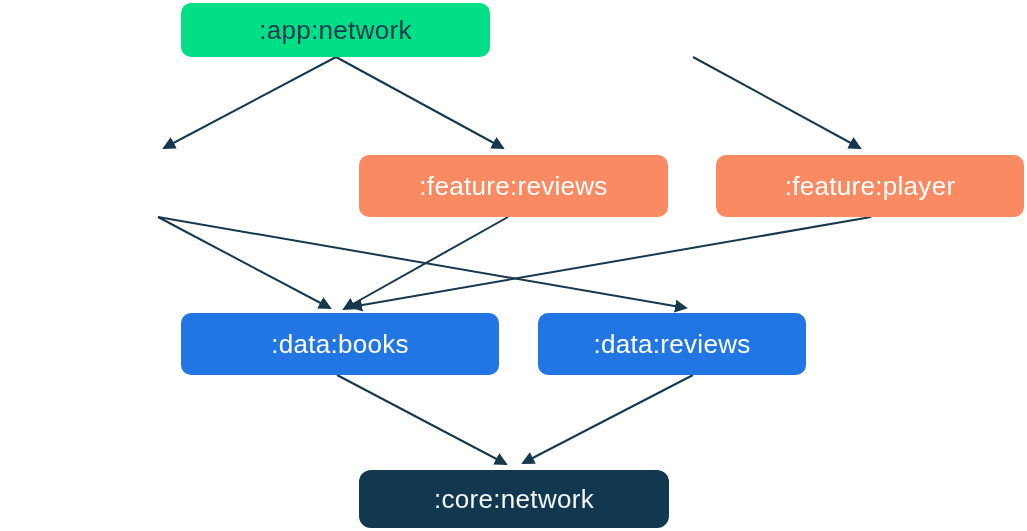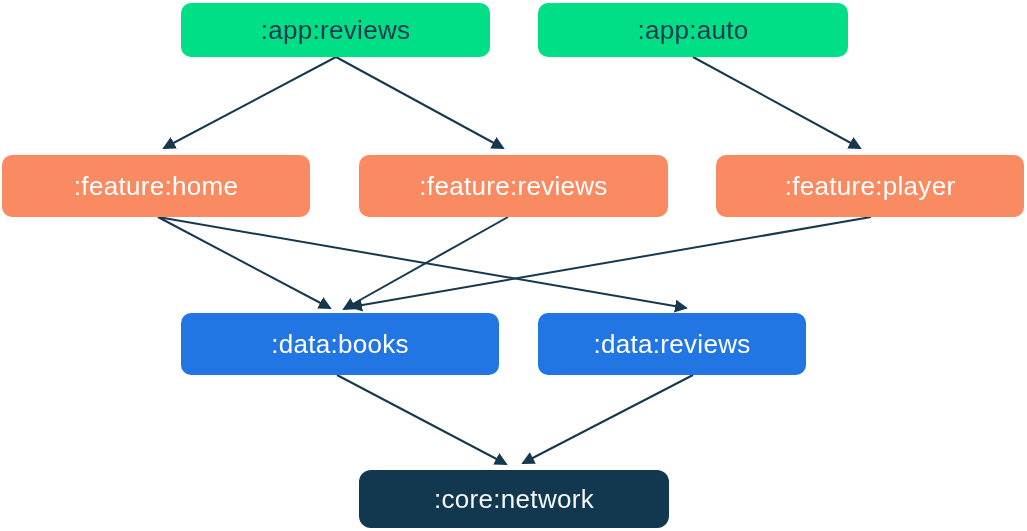--- a/index.html
+++ b/index.html
@@ -69,30 +69,24 @@
     <line class="edge-line" x1="693" y1="57" x2="860" y2="148" marker-end="url(#arrow)"></line>
     <line class="edge-line" x1="158" y1="217" x2="330" y2="308" marker-end="url(#arrow)"></line>
     <line class="edge-line" x1="158" y1="217" x2="686" y2="308" marker-end="url(#arrow)"></line>
     <line class="edge-line" x1="508" y1="217" x2="344" y2="309" marker-end="url(#arrow)"></line>
     <line class="edge-line" x1="871" y1="217" x2="351" y2="307" marker-end="url(#arrow)"></line>
     <line class="edge-line" x1="337" y1="375" x2="506" y2="464" marker-end="url(#arrow)"></line>
     <line class="edge-line" x1="693" y1="375" x2="523" y2="463" marker-end="url(#arrow)"></line>
   </svg>
 
   <div class="node c-app n-app-android">
-    <span>:app:reviews</span>
+    <span>:app:network</span>
   </div>
 
-  <div class="node c-app n-app-auto">
-    <span>:app:auto</span>
-  </div>
 
-  <div class="node c-feature n-feature-home">
-    <span>:feature:home</span>
-  </div>
 
   <div class="node c-feature n-feature-player">
     <span>:feature:player</span>
   </div>
 
   <div class="node c-feature n-feature-reviews">
     <span>:feature:reviews</span>
   </div>
 
   <div class="node c-data n-data-books">

